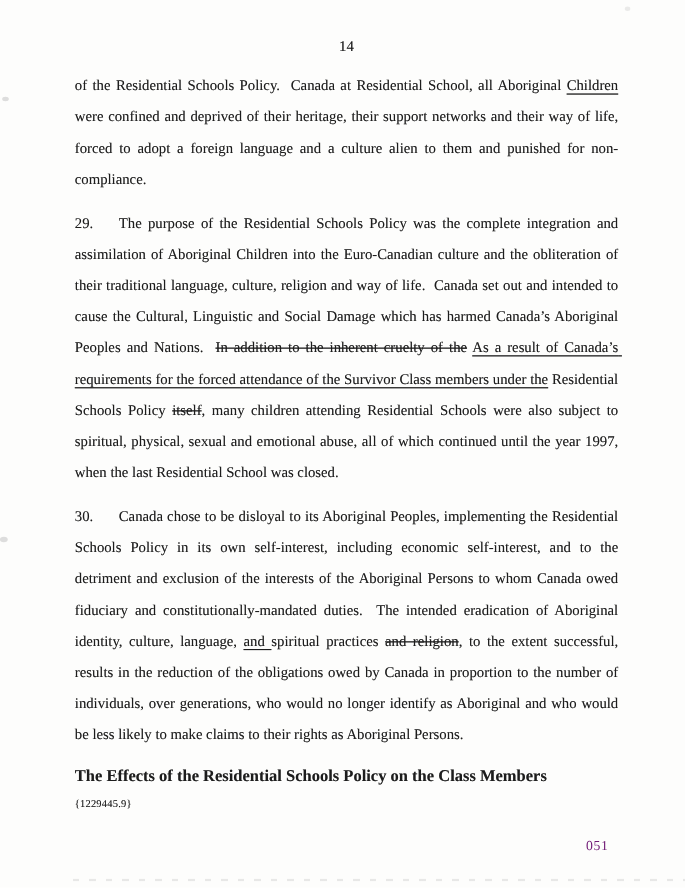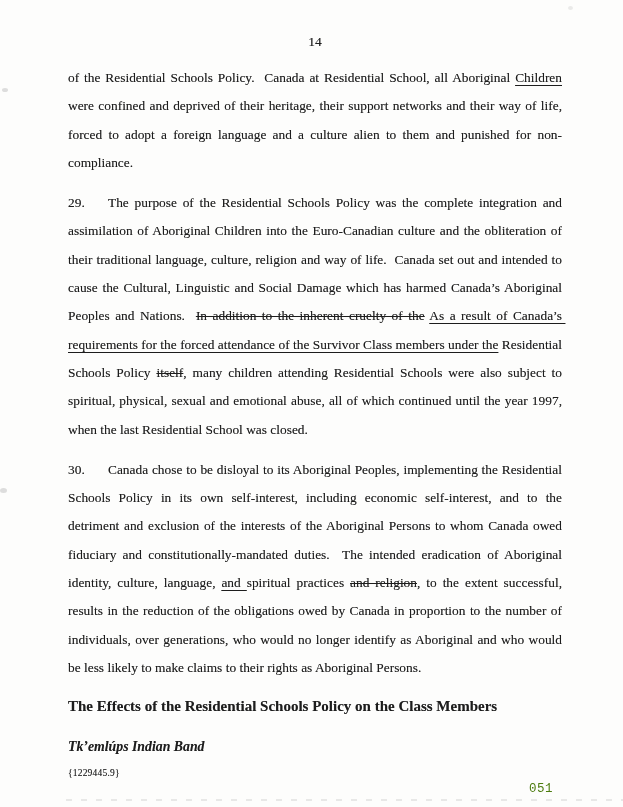--- a/index.html
+++ b/index.html
@@ -67,25 +67,25 @@
     font-weight: bold;
     font-style: italic;
   }
   .docket {
     font-size: 9.5px;
     margin-top: 7px;
     letter-spacing: 0.2px;
   }
   .bates {
     position: absolute;
-    top: 782px;
+    top: 762px;
     right: 70px;
-    font-family: Liberation Mono, monospace;
+    font-family: Liberation Serif, serif;
     font-size: 12.5px;
-    color: #4d7c0f;
+    color: #701a75;
     letter-spacing: 0.5px;
   }
   .scan-strip {
     position: absolute;
     left: 66px;
     right: 0;
     bottom: 6px;
     height: 2px;
     background: repeating-linear-gradient(90deg,
       rgba(125,125,125,0.30) 0px, rgba(125,125,125,0.30) 6px,
@@ -111,21 +111,20 @@
     <div class="page-number-top">14</div>
 
     <p class="para"><span class="rich"><span>of the Residential Schools Policy.  Canada at Residential School, all Aboriginal </span><span class="seg-underline">Children</span><span> were confined and deprived of their heritage, their support networks and their way of life, forced to adopt a foreign language and a culture alien to them and punished for non-compliance.</span></span></p>
 
     <p class="para"><span class="para-num">29.</span><span class="rich"><span>The purpose of the Residential Schools Policy was the complete integration and assimilation of Aboriginal Children into the Euro-Canadian culture and the obliteration of their traditional language, culture, religion and way of life.  Canada set out and intended to cause the Cultural, Linguistic and Social Damage which has harmed Canada’s Aboriginal Peoples and Nations.  </span><span class="seg-strike">In addition to the inherent cruelty of the</span><span> </span><span class="seg-underline">As a result of Canada’s requirements for the forced attendance of the Survivor Class members under the</span><span> Residential Schools Policy </span><span class="seg-strike">itself</span><span>, many children attending Residential Schools were also subject to spiritual, physical, sexual and emotional abuse, all of which continued until the year 1997, when the last Residential School was closed.</span></span></p>
 
     <p class="para"><span class="para-num">30.</span><span class="rich"><span>Canada chose to be disloyal to its Aboriginal Peoples, implementing the Residential Schools Policy in its own self-interest, including economic self-interest, and to the detriment and exclusion of the interests of the Aboriginal Persons to whom Canada owed fiduciary and constitutionally-mandated duties.  The intended eradication of Aboriginal identity, culture, language, </span><span class="seg-underline">and </span><span>spiritual practices </span><span class="seg-strike">and religion</span><span>, to the extent successful, results in the reduction of the obligations owed by Canada in proportion to the number of individuals, over generations, who would no longer identify as Aboriginal and who would be less likely to make claims to their rights as Aboriginal Persons.</span></span></p>
 
     <h2 class="heading">The Effects of the Residential Schools Policy on the Class Members</h2>
 
-    <h3 class="subheading">Tk’emlúps Indian Band</h3>
 
     <div class="docket">{1229445.9}</div>
 
   </div>
 
   <div class="bates">051</div>
 
   <div class="scan-strip"></div>
   <div class="speck speck-a"></div>
   <div class="speck speck-b"></div>

